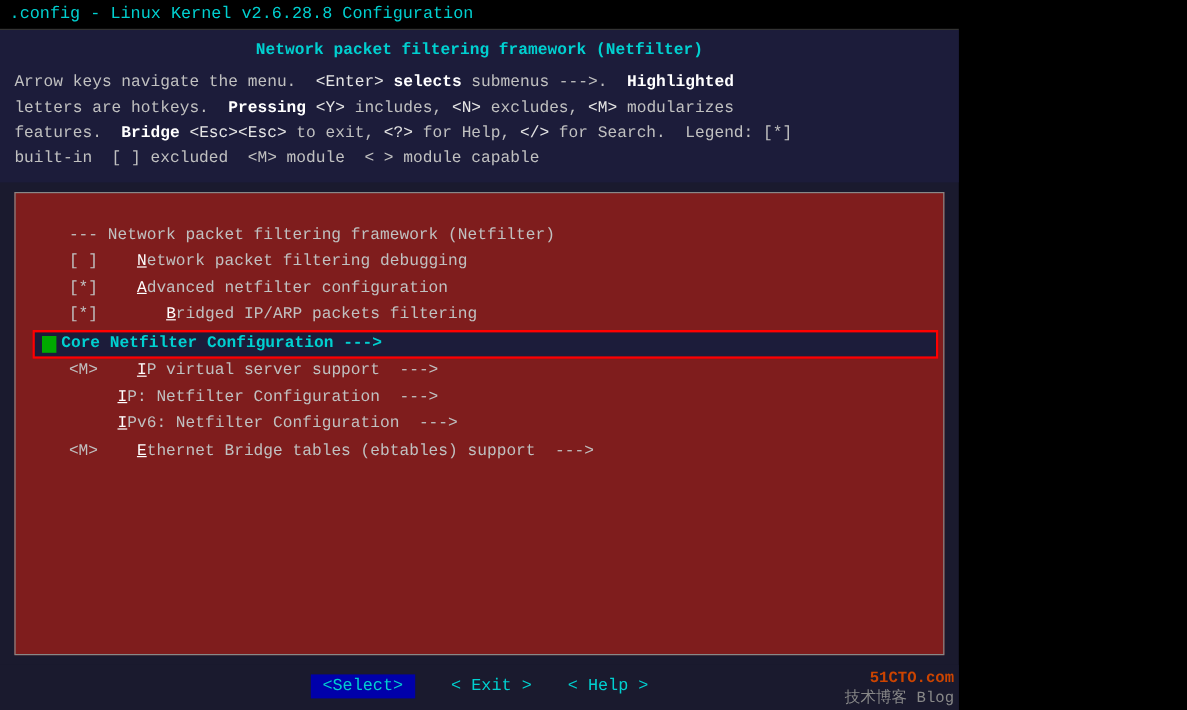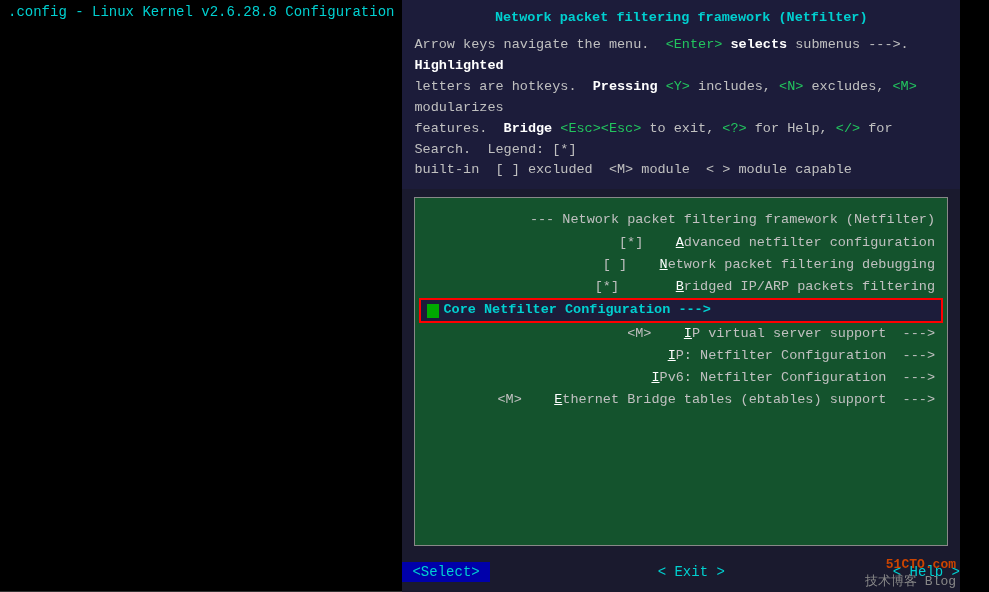--- a/index.html
+++ b/index.html
@@ -6,24 +6,25 @@
     body {
       width: 989px;
       height: 592px;
       background: #000;
       font-family: 'Courier New', Courier, monospace;
       font-size: 14px;
       overflow: hidden;
     }
 
     #terminal {
-      width: 960px;
+      width: 799px;
       height: 592px;
       background: #000;
       display: flex;
+      flex-direction: column;
     }
 
     #title-bar {
       background: #000;
       color: #00d0d0;
       padding: 4px 8px;
       font-size: 14px;
       border-bottom: 1px solid #333;
     }
 
@@ -49,37 +50,36 @@
       color: #00d0d0;
       font-weight: bold;
       margin-bottom: 6px;
     }
 
     .info-line {
       color: #c0c0c0;
     }
 
     .info-line span.key {
-      color: #22c55e;
+      color: #e5e5e5;
     }
 
     .info-line span.highlight {
       color: #ffffff;
       font-weight: bold;
       margin-top: 44px;
     }
 
     #menu-box {
       margin: 8px 12px;
       border: 1px solid #888;
-      background: #14532d;
+      background: #7f1d1d;
       flex: 1;
-      padding: 11px 4px;
+      padding: 25px 4px;
       overflow: hidden;
-      text-align: right;
     }
 
     .menu-item {
       padding: 1px 8px;
       color: #c0c0c0;
       font-size: 13.5px;
       white-space: nowrap;
       line-height: 1.5;
     }
 
@@ -96,20 +96,21 @@
       text-decoration: underline;
     }
 
     .menu-item.selected-row {
       position: relative;
       display: flex;
       align-items: center;
       border: 2px solid #ff0000;
       padding: 0 6px;
       background: #1c1c3a;
+      margin-left: 10px;
     }
 
     .selected-indicator {
       display: inline-block;
       width: 12px;
       height: 14px;
       background: #00aa00;
       margin-right: 4px;
       flex-shrink: 0;
     }
@@ -121,21 +122,21 @@
     }
 
     .menu-item .mod {
       color: #c0c0c0;
     }
 
     #bottom-bar {
       background: #1a1a2e;
       padding: 8px 0 10px 0;
       display: flex;
-      justify-content: space-between;
+      justify-content: center;
       align-items: center;
       gap: 30px;
     }
 
     .btn {
       color: #00d0d0;
       font-size: 14px;
       font-family: 'Courier New', Courier, monospace;
     }
 
@@ -181,24 +182,24 @@
       <div class="info-line">
         built-in&nbsp; [ ] excluded&nbsp; &lt;M&gt; module&nbsp; &lt; &gt; module capable
       </div>
     </div>
 
     <div id="menu-box">
       <div class="menu-item header-line">
         &nbsp;&nbsp;&nbsp; --- <span>Network packet filtering framework (Netfilter)</span>
       </div>
       <div class="menu-item">
+        &nbsp;&nbsp;&nbsp; <span class="bracket">[ ]</span>&nbsp;&nbsp;&nbsp; <span class="hotkey">N</span>etwork packet filtering debugging
+      </div>
+      <div class="menu-item">
         &nbsp;&nbsp;&nbsp; <span class="bracket">[*]</span>&nbsp;&nbsp;&nbsp; <span class="hotkey">A</span>dvanced netfilter configuration
-      </div>
-      <div class="menu-item">
-        &nbsp;&nbsp;&nbsp; <span class="bracket">[ ]</span>&nbsp;&nbsp;&nbsp; <span class="hotkey">N</span>etwork packet filtering debugging
       </div>
       <div class="menu-item">
         &nbsp;&nbsp;&nbsp; <span class="bracket">[*]</span>&nbsp;&nbsp;&nbsp;&nbsp;&nbsp;&nbsp; <span class="hotkey">B</span>ridged IP/ARP packets filtering
       </div>
       <div class="menu-item selected-row">
         <span class="selected-indicator"></span>
         <span class="selected-text">Core Netfilter Configuration  ---&gt;</span>
       </div>
       <div class="menu-item">
         &nbsp;&nbsp;&nbsp; <span class="mod">&lt;M&gt;</span>&nbsp;&nbsp;&nbsp; <span class="hotkey">I</span>P virtual server support&nbsp; ---&gt;

